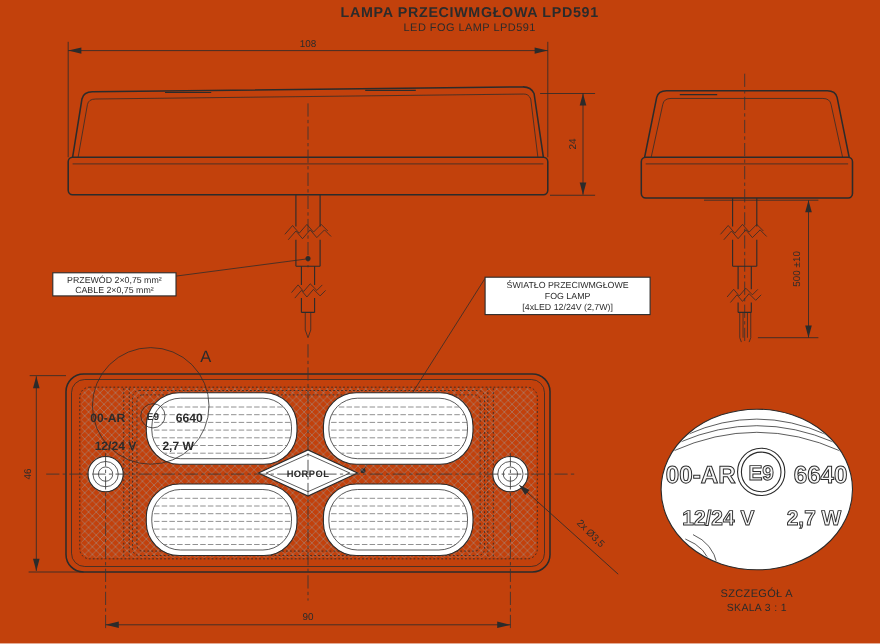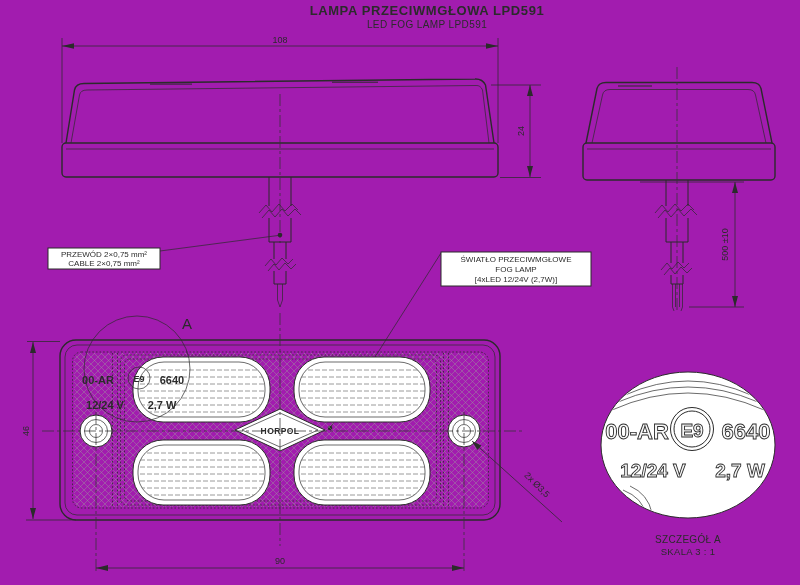--- a/index.html
+++ b/index.html
@@ -1,16 +1,16 @@
 <!DOCTYPE html>
 <html><head>
 <meta charset="utf-8">
 <style>
   html,body{margin:0;padding:0;background:#ffffff;}
-  .page{width:800px;height:585px;background:#a21caf;position:relative;overflow:hidden;
+  .page{width:800px;height:585px;background:#c2410c;position:relative;overflow:hidden;
         font-family:"Liberation Sans", sans-serif;}
   svg{display:block;}
   text{fill:#2b2b2b;font-family:"Liberation Sans", sans-serif;}
   .t-title{font-size:13px;letter-spacing:.6px;font-weight:700;}
   .t-sub{font-size:10px;letter-spacing:.4px;}
   .t-dim{font-size:9px;}
   .t-box{font-size:8px;}
   .t-ref{font-size:15px;}
   .t-mark{font-size:11px;font-weight:700;}
   .t-mark-sm{font-size:9px;font-weight:700;}

